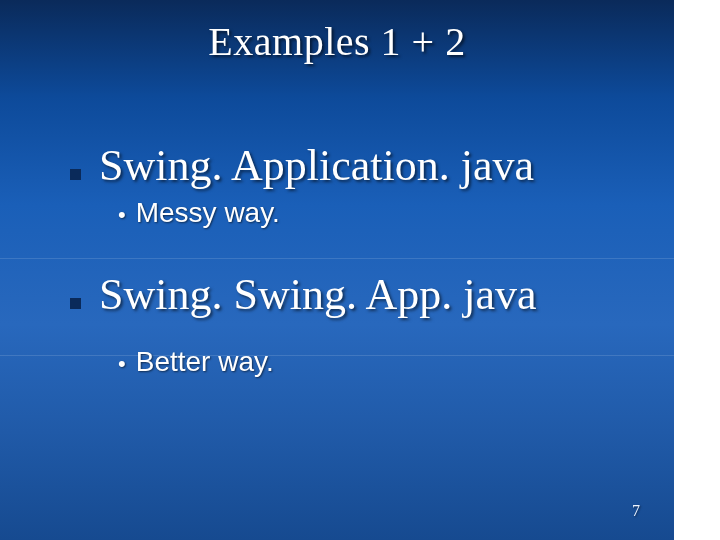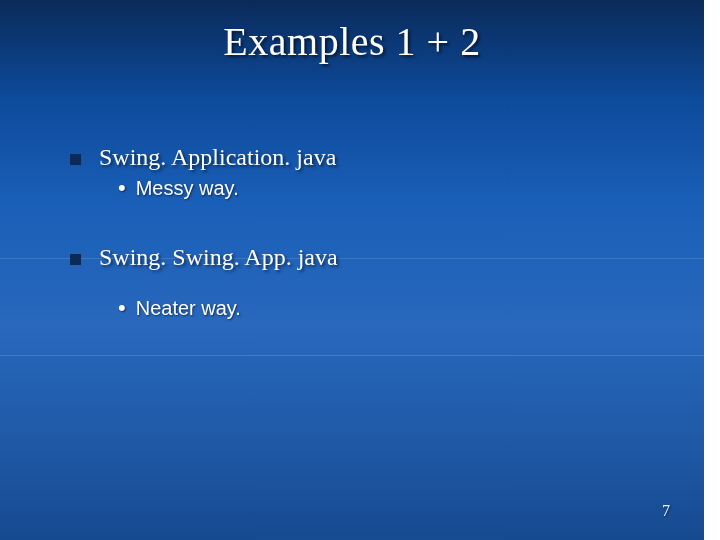--- a/index.html
+++ b/index.html
@@ -5,32 +5,33 @@
   html, body {
     margin: 0;
     padding: 0;
     width: 720px;
     height: 540px;
     overflow: hidden;
     font-family: Verdana, Geneva, sans-serif;
   }
   .slide {
     position: relative;
-    width: 704px;
+    width: 642px;
     height: 540px;
     background: linear-gradient(
       to bottom,
       #0a2a5a 0%,
       #0d4a9a 18%,
       #1a5fb8 38%,
       #2868bd 60%,
       #205aa8 80%,
       #164a90 100%
     );
     color: #ffffff;
+    padding-left: 32px;
   }
   .hline {
     position: absolute;
     left: 0;
     width: 100%;
     height: 1px;
     background: rgba(255,255,255,0.13);
   }
   .title {
     position: absolute;
@@ -58,40 +59,40 @@
   .sq {
     width: 11px;
     height: 11px;
     background: #0a2a5a;
     margin-right: 18px;
     margin-top: 14px;
     flex: 0 0 auto;
   }
   .l1-text {
     font-family: "Times New Roman", Times, serif;
-    font-size: 24px;
+    font-size: 44px;
     text-shadow: 2px 2px 3px rgba(0,0,0,0.55);
   }
   .l2 {
     display: flex;
     align-items: baseline;
     margin-left: 48px;
     margin-top: 4px;
     margin-bottom: 4px;
   }
   .dot {
     font-family: Verdana, sans-serif;
     font-size: 22px;
     margin-right: 10px;
     line-height: 1;
     text-shadow: 1px 1px 2px rgba(0,0,0,0.55);
   }
   .l2-text {
     font-family: Verdana, Geneva, sans-serif;
-    font-size: 20px;
+    font-size: 28px;
     text-shadow: 1px 1px 2px rgba(0,0,0,0.55);
   }
   .group { margin-bottom: 40px; }
   .group2 .l2 { margin-top: 26px; }
   .pagenum {
     position: absolute;
     bottom: 20px;
     right: 34px;
     font-family: "Times New Roman", Times, serif;
     font-size: 16px;
@@ -122,20 +123,20 @@
       </div>
     </div>
 
     <div class="group group2">
       <div class="l1">
         <div class="sq"></div>
         <div class="l1-text">Swing. Swing. App. java</div>
       </div>
       <div class="l2">
         <div class="dot">•</div>
-        <div class="l2-text">Neater way.</div>
+        <div class="l2-text">Better way.</div>
       </div>
     </div>
 
   </div>
 
   <div class="pagenum">7</div>
 </div>
 
 </body></html>

